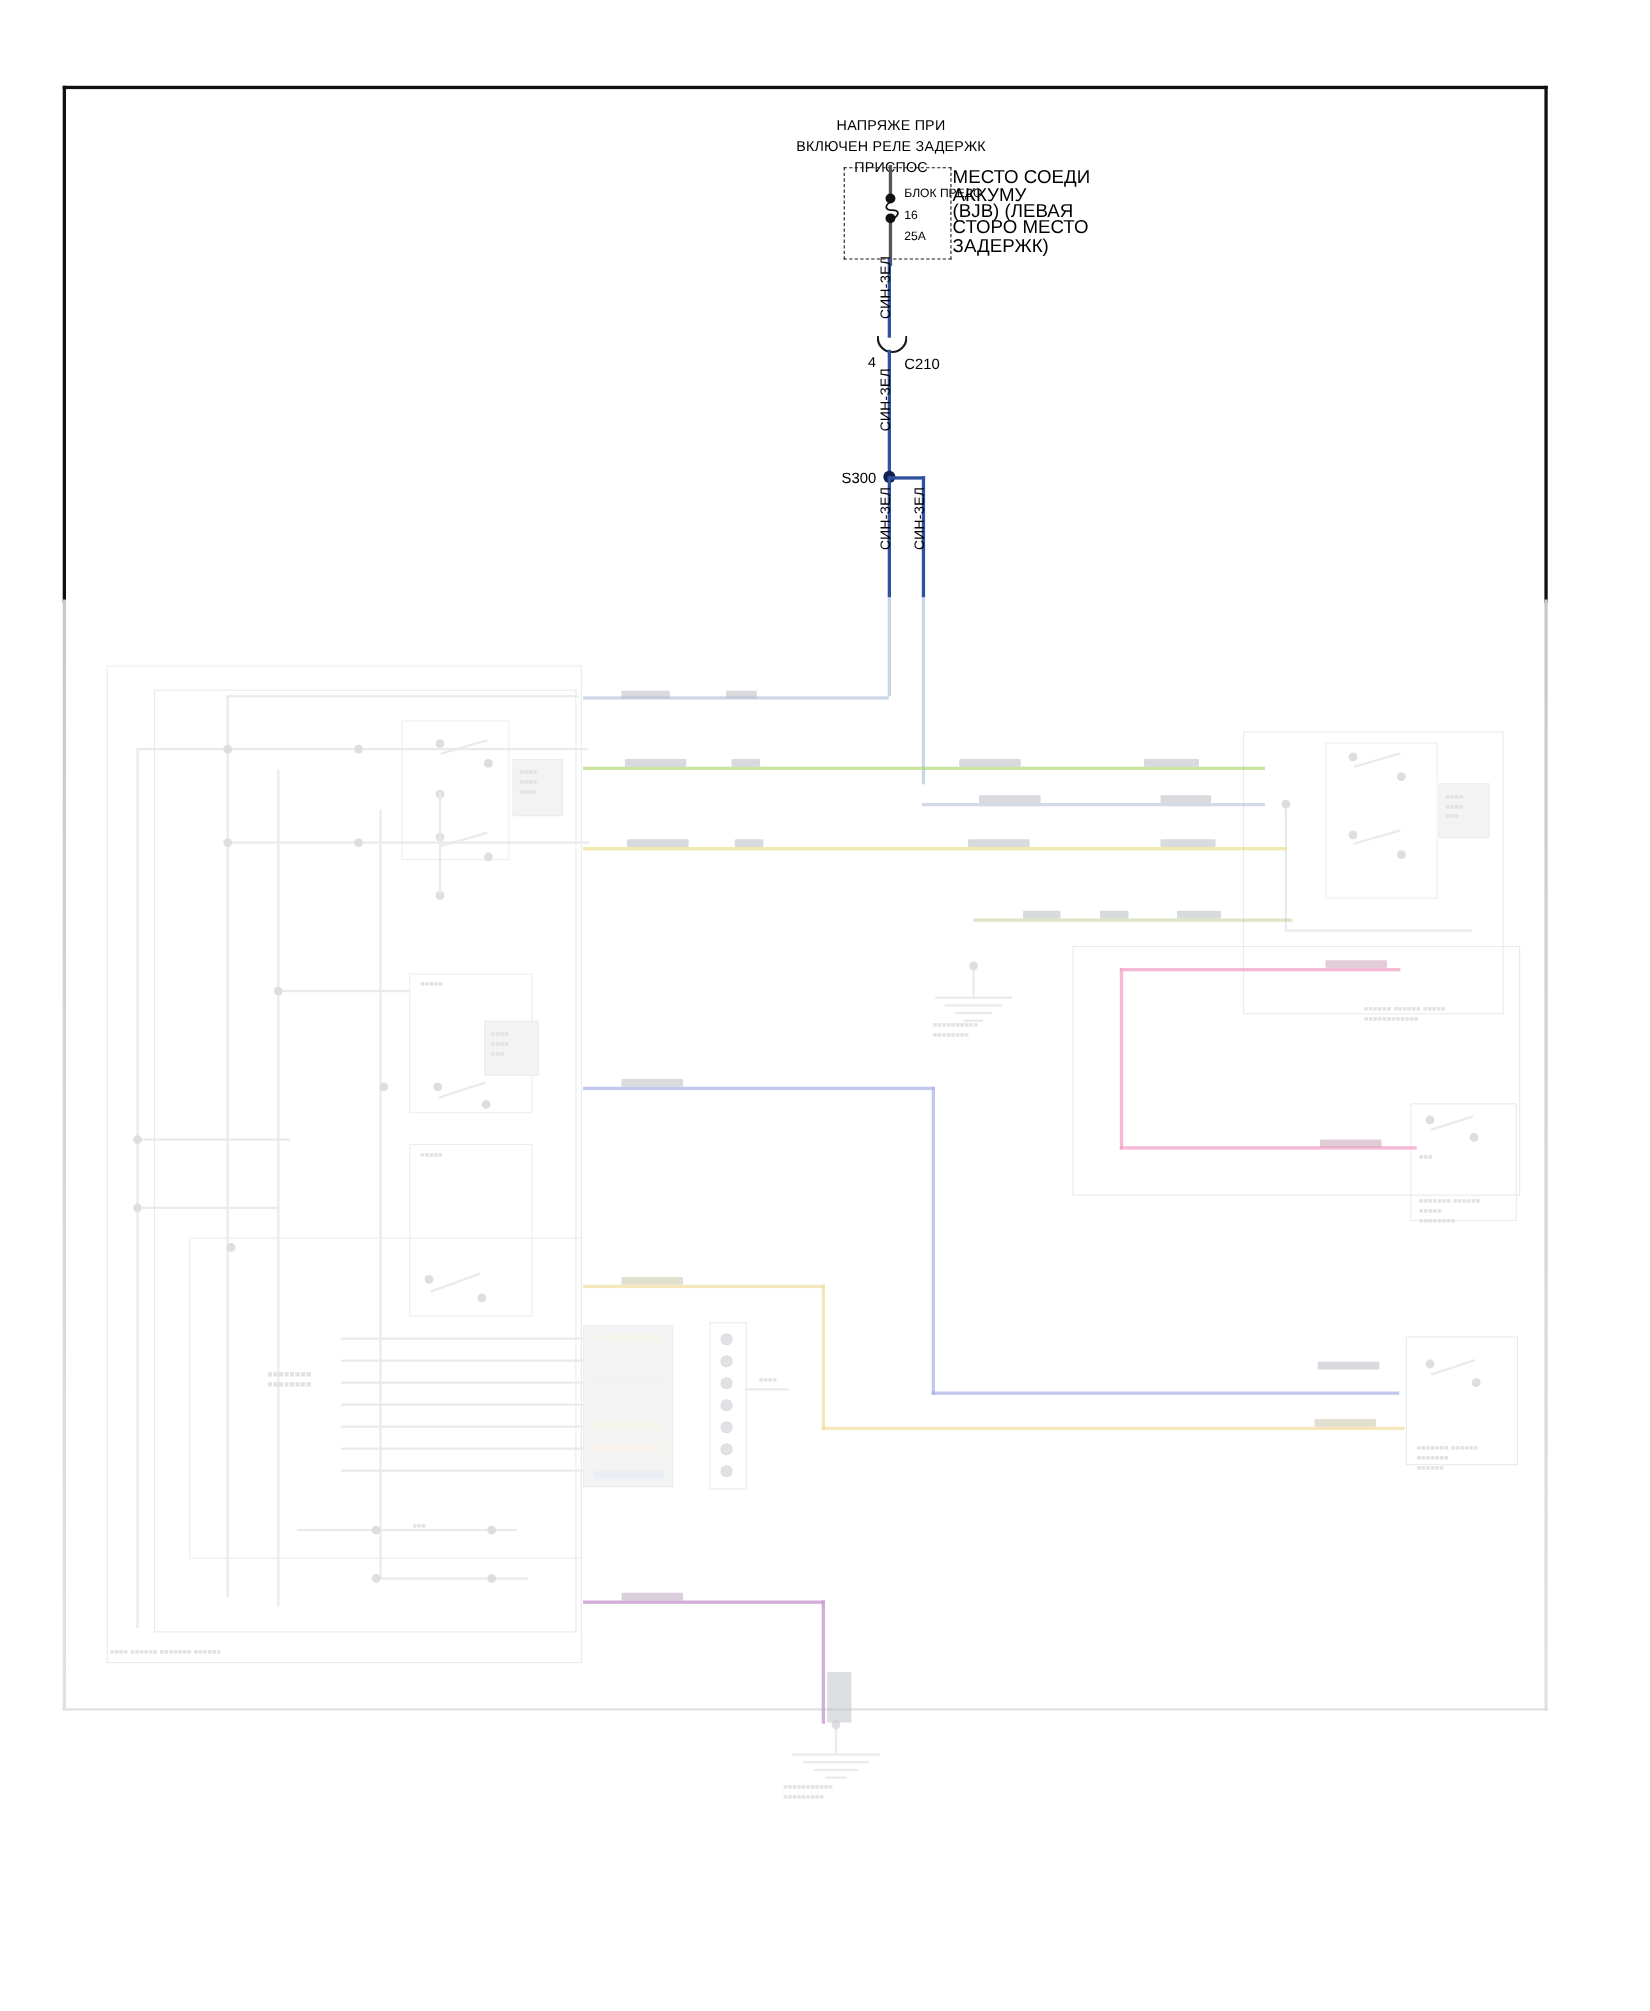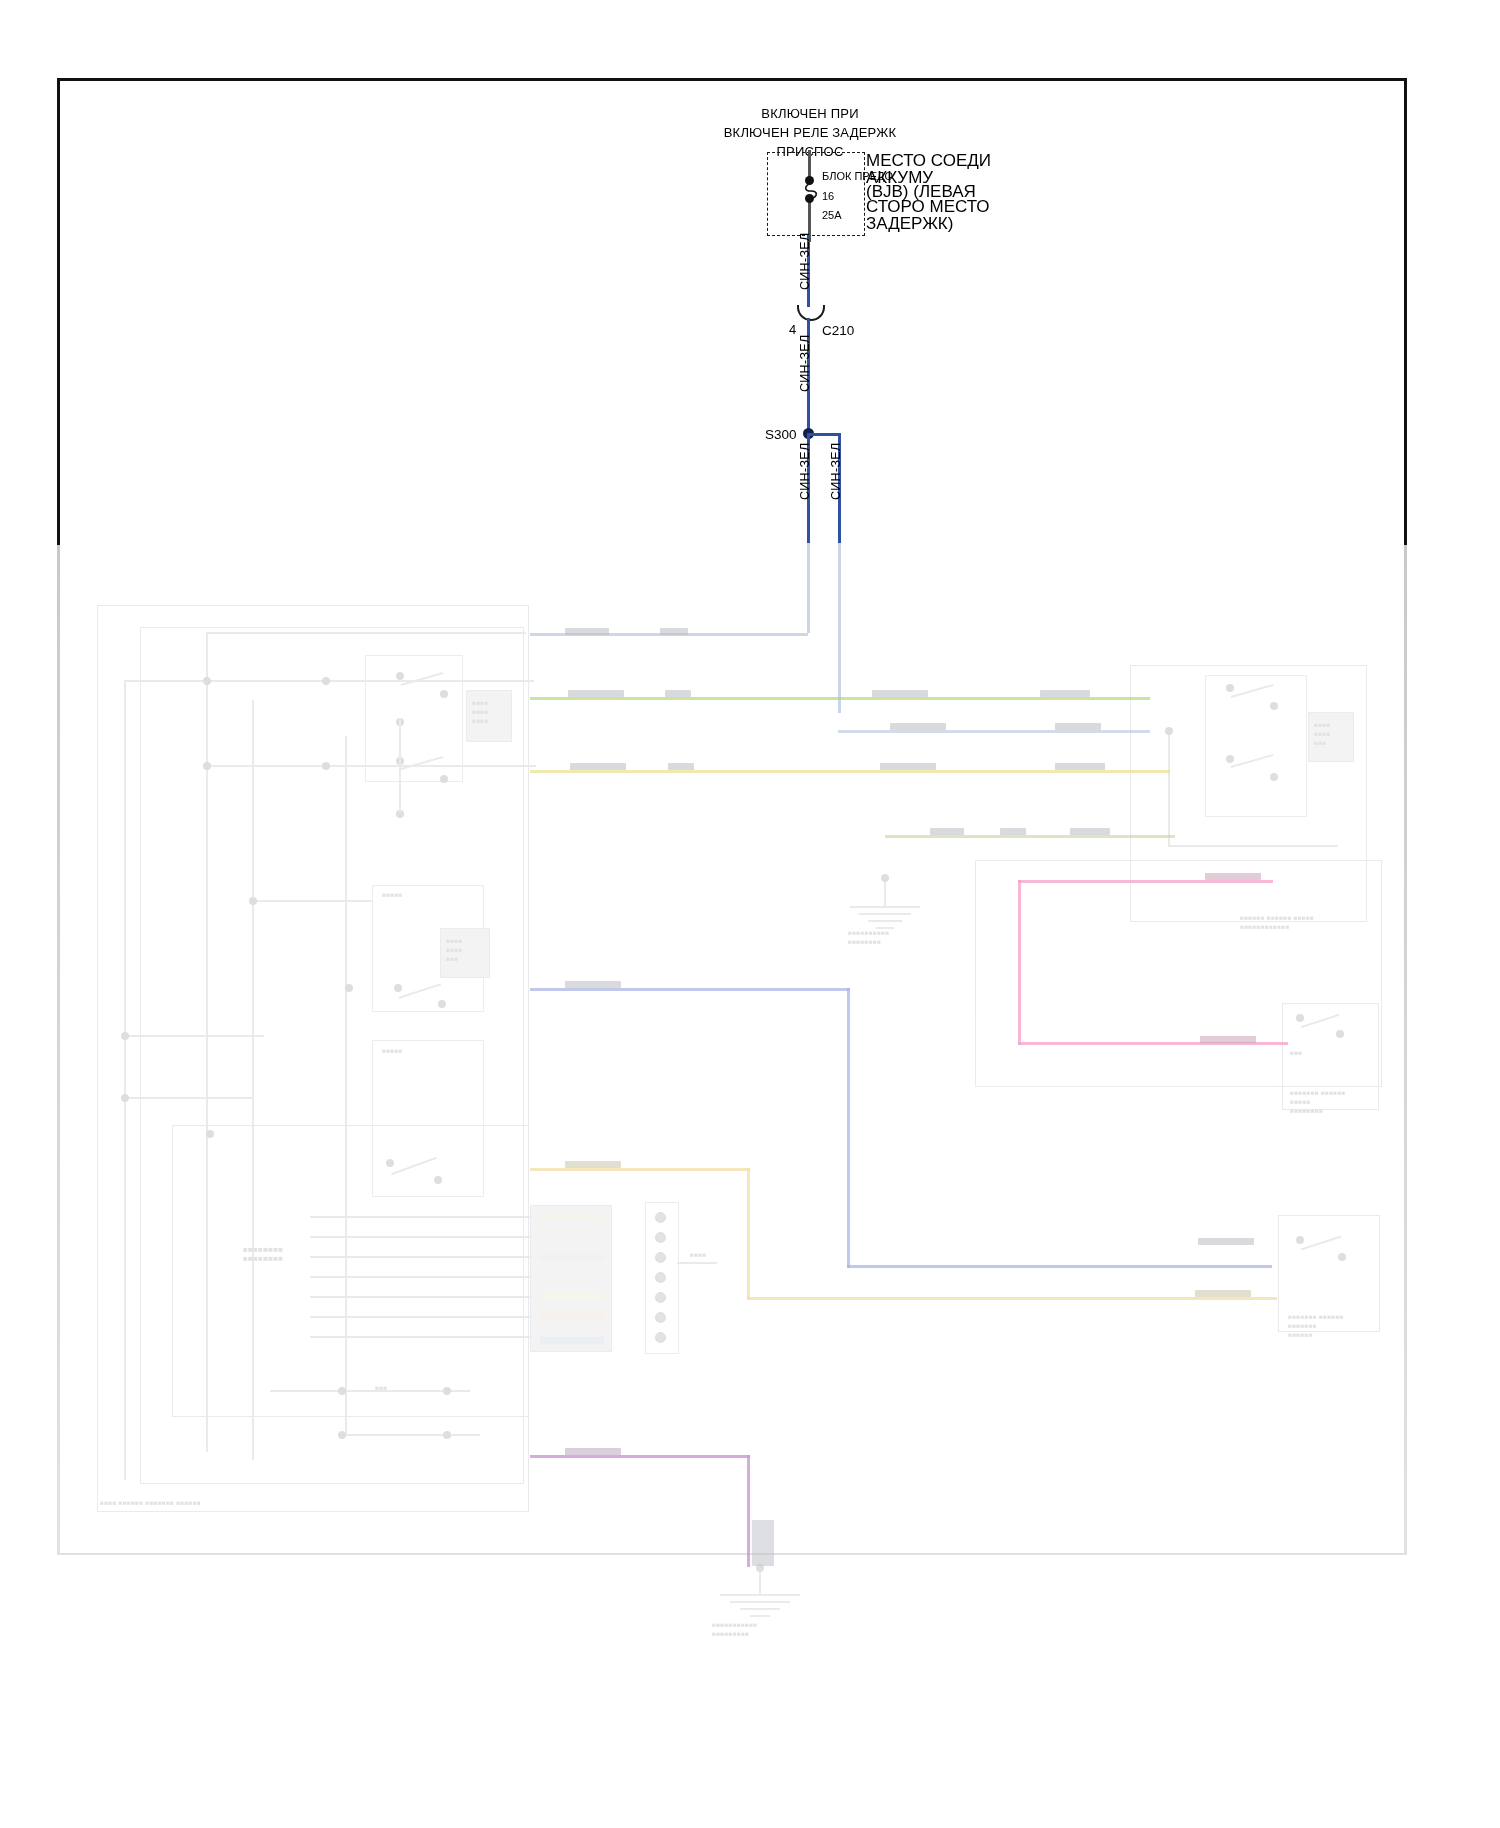--- a/index.html
+++ b/index.html
@@ -67,21 +67,21 @@
 
 <div class="page">
 
   <div class="border-top"></div>
   <div class="border-left"></div>
   <div class="border-right"></div>
   <div class="border-left-fade"></div>
   <div class="border-right-fade"></div>
   <div class="border-bottom-fade"></div>
 
-  <div class="hdr" style="left:660px;top:104px;width:300px;">ВКЛЮЧЕН ПРИ</div>
+  <div class="hdr" style="left:660px;top:104px;width:300px;">НАПРЯЖЕ ПРИ</div>
   <div class="hdr" style="left:620px;top:123px;width:380px;">ВКЛЮЧЕН РЕЛЕ ЗАДЕРЖК</div>
   <div class="hdr" style="left:660px;top:142px;width:300px;">ПРИСПОС</div>
 
   <div class="fusebox"></div>
   <div class="fuse-wire-top"></div>
   <div class="fuse-wire-bot"></div>
   <div class="fuse-dot" style="left:805px;top:176px;"></div>
   <div class="fuse-dot" style="left:805px;top:194px;"></div>
   <svg class="fuse-coil" viewBox="0 0 16 18">
     <path d="M9 1 C2 4, 2 9, 9 9 C16 9, 16 14, 9 17" fill="none" stroke="#111" stroke-width="1.6"></path>

